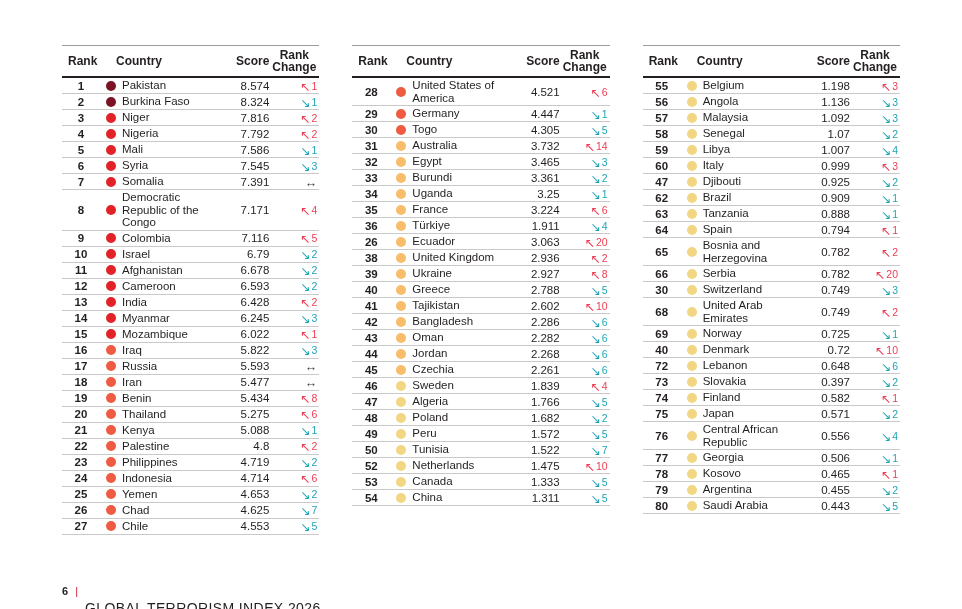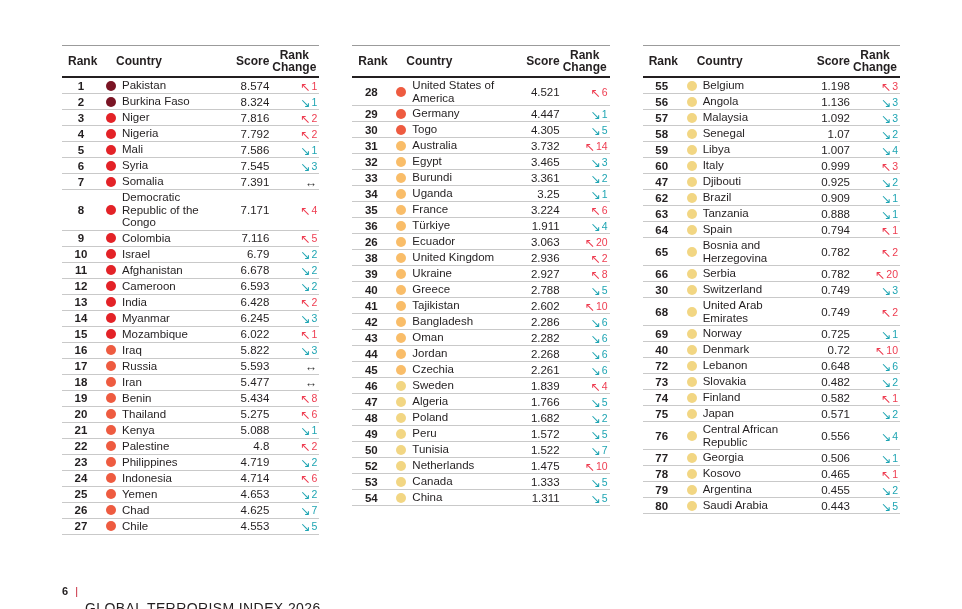--- a/index.html
+++ b/index.html
@@ -707,21 +707,21 @@
             <div class="c-country">Lebanon</div>
             <div class="c-score">0.648</div>
             <div class="c-change"><span class="arrow" style="color: rgb(31, 165, 179);">↘</span><span class="val" style="color: rgb(31, 165, 179);">6</span></div>
           </div>
           <div class="t-row">
             <div class="c-rank">73</div>
             <div class="c-dot">
               <span class="dot" style="background: rgb(242, 214, 131);"></span>
             </div>
             <div class="c-country">Slovakia</div>
-            <div class="c-score">0.482</div>
+            <div class="c-score">0.397</div>
             <div class="c-change"><span class="arrow" style="color: rgb(31, 165, 179);">↘</span><span class="val" style="color: rgb(31, 165, 179);">2</span></div>
           </div>
           <div class="t-row">
             <div class="c-rank">74</div>
             <div class="c-dot">
               <span class="dot" style="background: rgb(242, 214, 131);"></span>
             </div>
             <div class="c-country">Finland</div>
             <div class="c-score">0.582</div>
             <div class="c-change"><span class="arrow" style="color: rgb(238, 61, 81);">↖</span><span class="val" style="color: rgb(238, 61, 81);">1</span></div>

